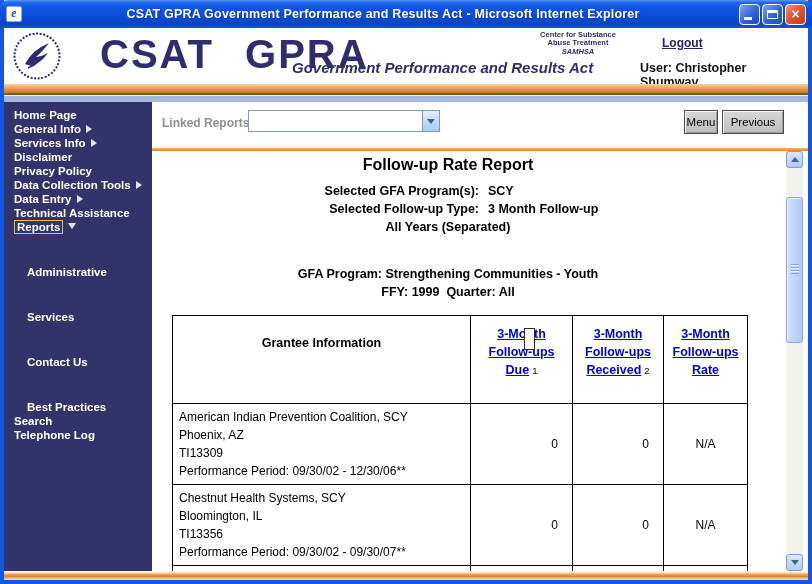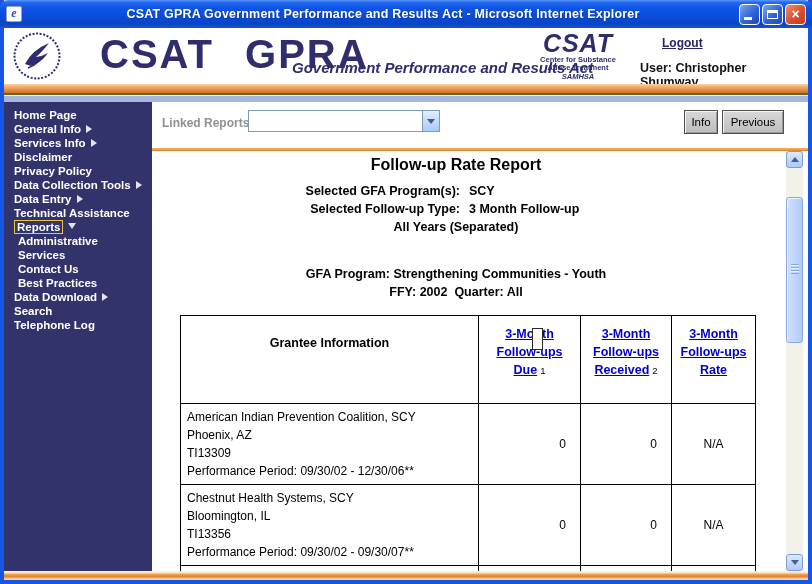--- a/index.html
+++ b/index.html
@@ -43,21 +43,21 @@
 
   .grad-bar { height:9px; background:linear-gradient(180deg,#F7D3A5 0%,#EFAE6A 35%,#E28A3C 70%,#D0741F 100%); }
   .olive-line { height:2px; background:#6E6222; }
   .peri-bar { height:7px; background:#A4B7DE; border-top:1px solid #E8EEF8; }
 
   
   .main-row { display:flex; height:469px; }
   .sidebar { width:148px; background:#33336B; padding-top:6px; flex:none; }
   .sb-item { height:14px; line-height:14px; padding-left:10px; font-size:11.5px; font-weight:bold; color:#fff;
              white-space:nowrap; cursor:pointer; }
-  .sb-item.indent { padding-left:14px; }
+  .sb-item.indent { padding-left:23px;margin-top:31px; }
   .sb-item .sel { border:1px solid #E9C43F; padding:0 2px; }
   .arr-r { display:inline-block; width:0; height:0; margin-left:5px;
            border-top:4px solid transparent; border-bottom:4px solid transparent; border-left:6px solid #E4E4F0; }
   .arr-d { display:inline-block; width:0; height:0; margin-left:5px; vertical-align:2px;
            border-left:4px solid transparent; border-right:4px solid transparent; border-top:6px solid #E4E4F0; }
 
   .content { position:relative; flex:1; background:#fff; height:469px; }
   .toolbar { position:relative; height:46px; }
   .lr-label { position:absolute; left:10px; top:14px; font-size:12px; font-weight:bold; color:#909090; }
   .combo { position:absolute; left:96px; top:8px; width:192px; height:22px; background:#fff;
@@ -68,24 +68,24 @@
   .tri-dn { width:0; height:0; border-left:4px solid transparent; border-right:4px solid transparent;
             border-top:5px solid #3E5C8C; }
   .btn { position:absolute; top:8px; height:24px; font-family:"Liberation Sans",sans-serif; font-size:11.5px; color:#000;
          background:linear-gradient(180deg,#D8D8D8,#BDBDBD); border:1px solid #4f4f4f;
          box-shadow:inset 1px 1px 0 #F4F4F4, inset -1px -1px 0 #979797; cursor:pointer; }
   .btn-menu { left:532px; width:34px; }
   .btn-prev { left:570px; width:62px; }
   .orange-line { height:3px; background:linear-gradient(180deg,#F5B768,#E08228); }
 
   
-  .report { position:absolute; top:49px; left:8px; width:634px; height:420px; overflow:hidden; background:#fff; color:#000; }
+  .report { position:absolute; top:49px; left:0; width:634px; height:420px; overflow:hidden; background:#fff; color:#000; }
   .report-inner { width:592px; }
   .rpt-title { margin-top:4px; font-size:16px; line-height:20px; font-weight:bold; text-align:center; }
-  .rpt-params { margin-top:7px; }
+  .rpt-params { margin-top:7px;padding-left:27px; }
   .rpt-param-row { display:flex; line-height:18px; font-size:12.5px; font-weight:bold; }
   .rpt-param-row .lbl { width:300px; text-align:right; }
   .rpt-param-row .val { padding-left:9px; }
   .rpt-center { line-height:18px; font-size:12.5px; font-weight:bold; text-align:center; }
   .rpt-program { margin-top:29px; }
   .pre { white-space:pre; }
 
   table.fu { border-collapse:collapse; table-layout:fixed; width:575px; margin:14px 0 0 20px; }
   table.fu col.c1{width:298px;} table.fu col.c2{width:102px;} table.fu col.c3{width:91px;} table.fu col.c4{width:84px;}
   table.fu th, table.fu td { border:1px solid #000; }
@@ -148,21 +148,20 @@
 
     <div class="app-header">
       <svg class="hhs-logo" width="50" height="50" viewBox="0 0 50 50">
         <circle cx="25" cy="25" r="22.5" fill="none" stroke="#2E2C6E" stroke-width="2" stroke-dasharray="2 1.6"></circle>
         <path d="M13 33 Q20 19 37 12 Q30 21 24 26 Q31 25 36 22 Q29 32 19 35 Z" fill="#2E2C6E"></path>
         <path d="M16 37 Q22 35 27 30" fill="none" stroke="#2E2C6E" stroke-width="1.6"></path>
       </svg>
       <div class="brand">CSAT GPRA</div>
       <div class="tagline">Government Performance and Results Act</div>
       <div class="csat-logo">
-        <div class="big">CSAT</div>
         <div class="small">Center for Substance</div>
         <div class="small">Abuse Treatment</div>
         <div class="samhsa">SAMHSA</div>
       </div>
       <a class="logout">Logout</a>
       <div class="user">User: Christopher Shumway</div>
     </div>
 
     <div class="grad-bar"></div>
     <div class="olive-line"></div>
@@ -176,55 +175,54 @@
           <div class="sb-item"><span>Disclaimer</span></div>
           <div class="sb-item"><span>Privacy Policy</span></div>
           <div class="sb-item"><span>Data Collection Tools</span><i class="arr-r"></i></div>
           <div class="sb-item"><span>Data Entry</span><i class="arr-r"></i></div>
           <div class="sb-item"><span>Technical Assistance</span></div>
           <div class="sb-item"><span class="sel">Reports</span><i class="arr-d"></i></div>
           <div class="sb-item indent"><span>Administrative</span></div>
           <div class="sb-item indent"><span>Services</span></div>
           <div class="sb-item indent"><span>Contact Us</span></div>
           <div class="sb-item indent"><span>Best Practices</span></div>
-          <div class="sb-item"><span>Data Download</span><i class="arr-r"></i></div>
           <div class="sb-item"><span>Search</span></div>
           <div class="sb-item"><span>Telephone Log</span></div>
         </nav>
 
       <div class="content">
         <div class="toolbar">
           <span class="lr-label">Linked Reports:</span>
           <div class="combo">
             <span class="combo-val"></span>
             <span class="combo-btn">
                 <i class="tri-dn"></i>
               </span>
           </div>
-          <button class="btn btn-menu">Info</button>
+          <button class="btn btn-menu">Menu</button>
           <button class="btn btn-prev">Previous</button>
         </div>
         <div class="orange-line"></div>
 
         <div class="report">
           <div class="report-inner">
             <div class="rpt-title">Follow-up Rate Report</div>
             <div class="rpt-params">
               <div class="rpt-param-row">
                 <span class="lbl">Selected GFA Program(s):</span>
                 <span class="val">SCY</span>
               </div>
               <div class="rpt-param-row">
                 <span class="lbl">Selected Follow-up Type:</span>
                 <span class="val">3 Month Follow-up</span>
               </div>
             </div>
             <div class="rpt-center">All Years (Separated)</div>
             <div class="rpt-center rpt-program">GFA Program: Strengthening Communities - Youth</div>
-            <div class="rpt-center pre">FFY: 2002  Quarter: All</div>
+            <div class="rpt-center pre">FFY: 1999  Quarter: All</div>
 
             <table class="fu">
               <colgroup>
                   <col class="c1">
                   <col class="c2">
                   <col class="c3">
                   <col class="c4">
                 </colgroup>
               <thead>
                   <tr class="hdr">

